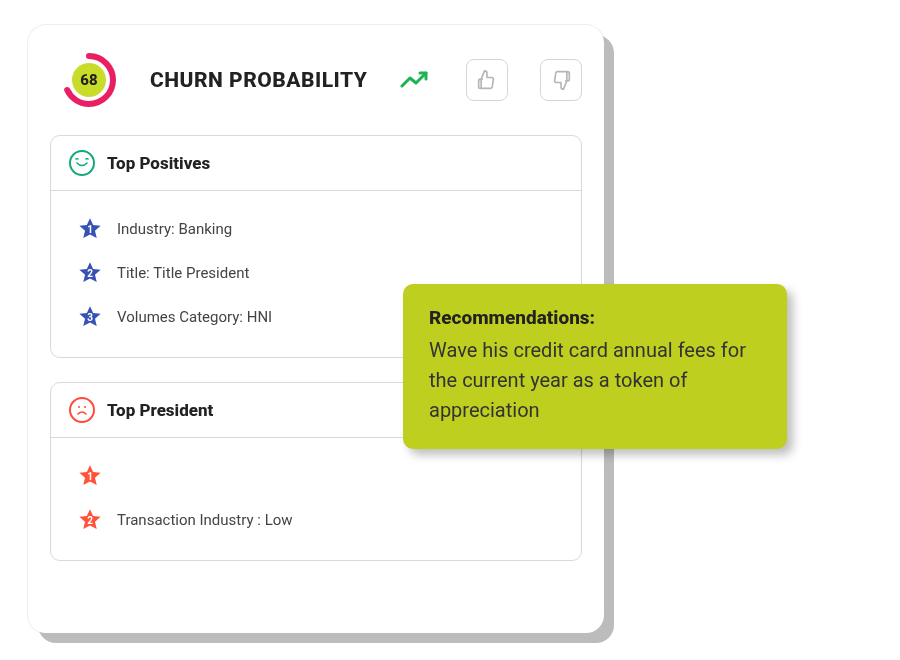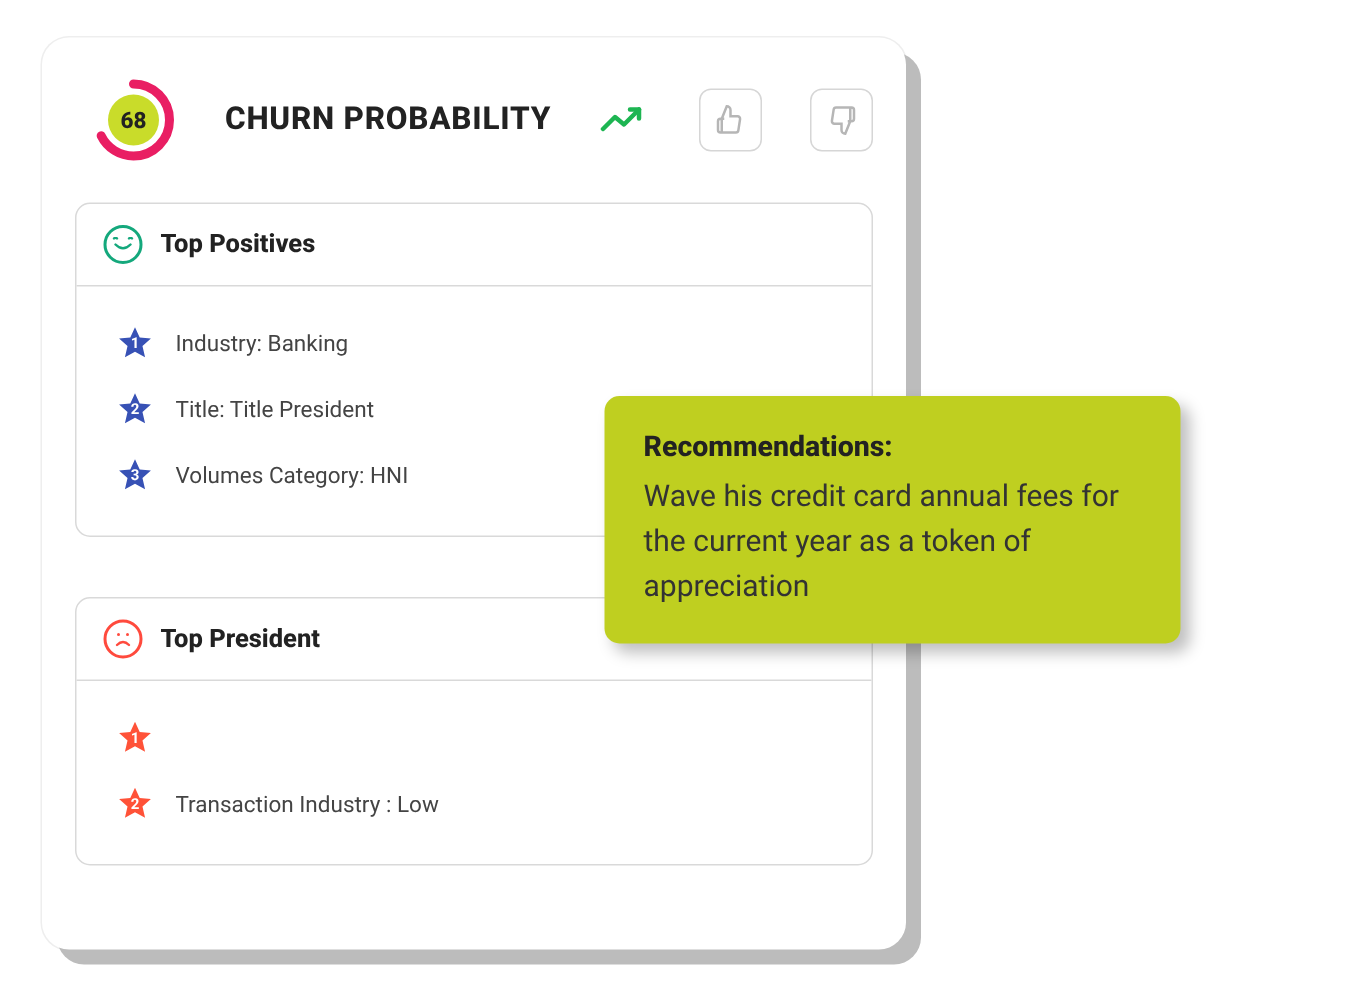--- a/index.html
+++ b/index.html
@@ -72,21 +72,21 @@
     background: #fff;
     display: flex;
     align-items: center;
     justify-content: center;
     cursor: pointer;
     color: #b6b6b6;
   }
   .section {
     border: 1px solid #d9d9d9;
     border-radius: 10px;
-    margin-bottom: 40px;
+    margin-bottom: 24px;
   }
   .section-header {
     display: flex;
     align-items: center;
     gap: 12px;
     padding: 14px 18px;
     border-bottom: 1px solid #d9d9d9;
   }
   .face {
     width: 26px;
@@ -129,21 +129,21 @@
   .star-num {
     position: relative;
     z-index: 1;
     color: #fff;
     font-size: 10px;
     font-weight: 700;
   }
   .reco {
     position: absolute;
     left: 403px;
-    top: 264px;
+    top: 284px;
     width: 384px;
     background: #BFCF20;
     border-radius: 10px;
     padding: 22px 16px 24px 26px;
     box-shadow: 6px 6px 10px rgba(0,0,0,0.25);
   }
   .reco-title {
     font-size: 19px;
     font-weight: 800;
     color: #222;

